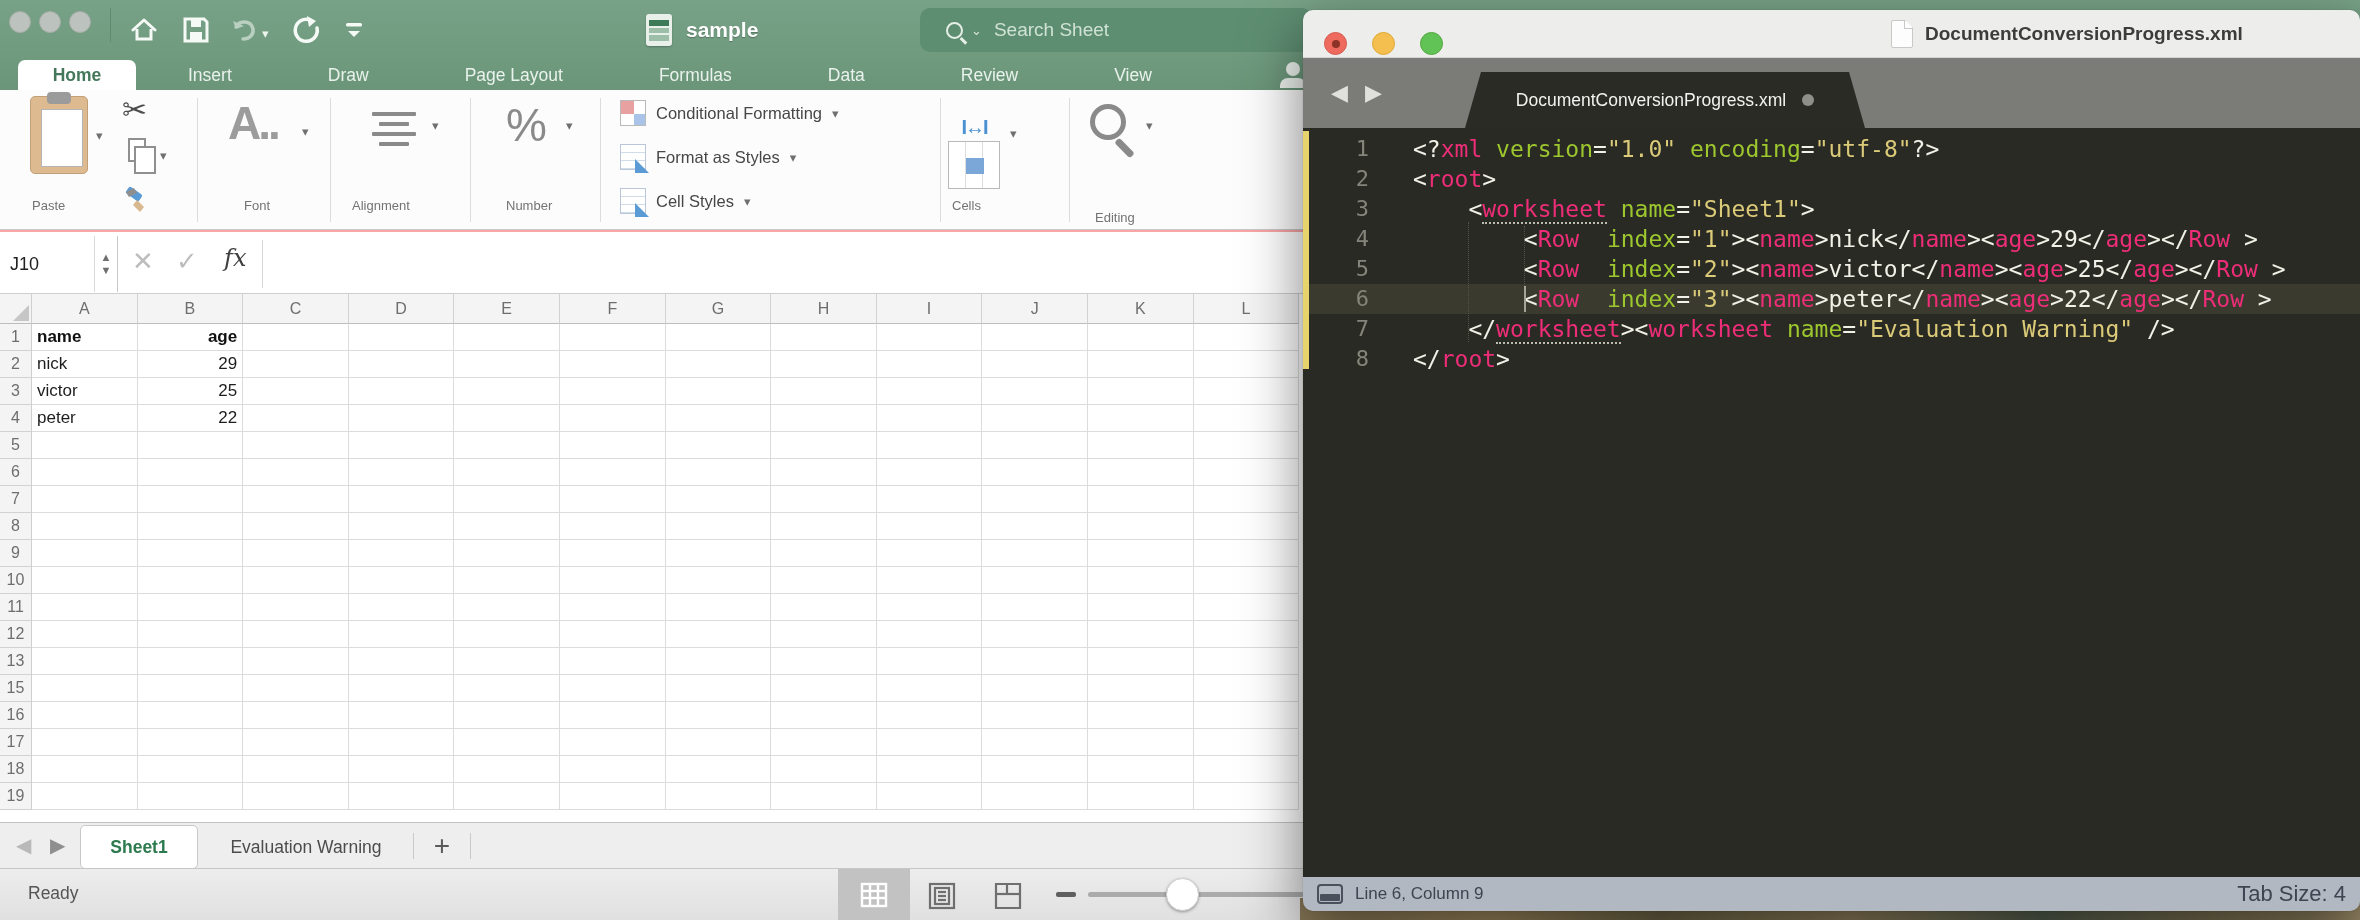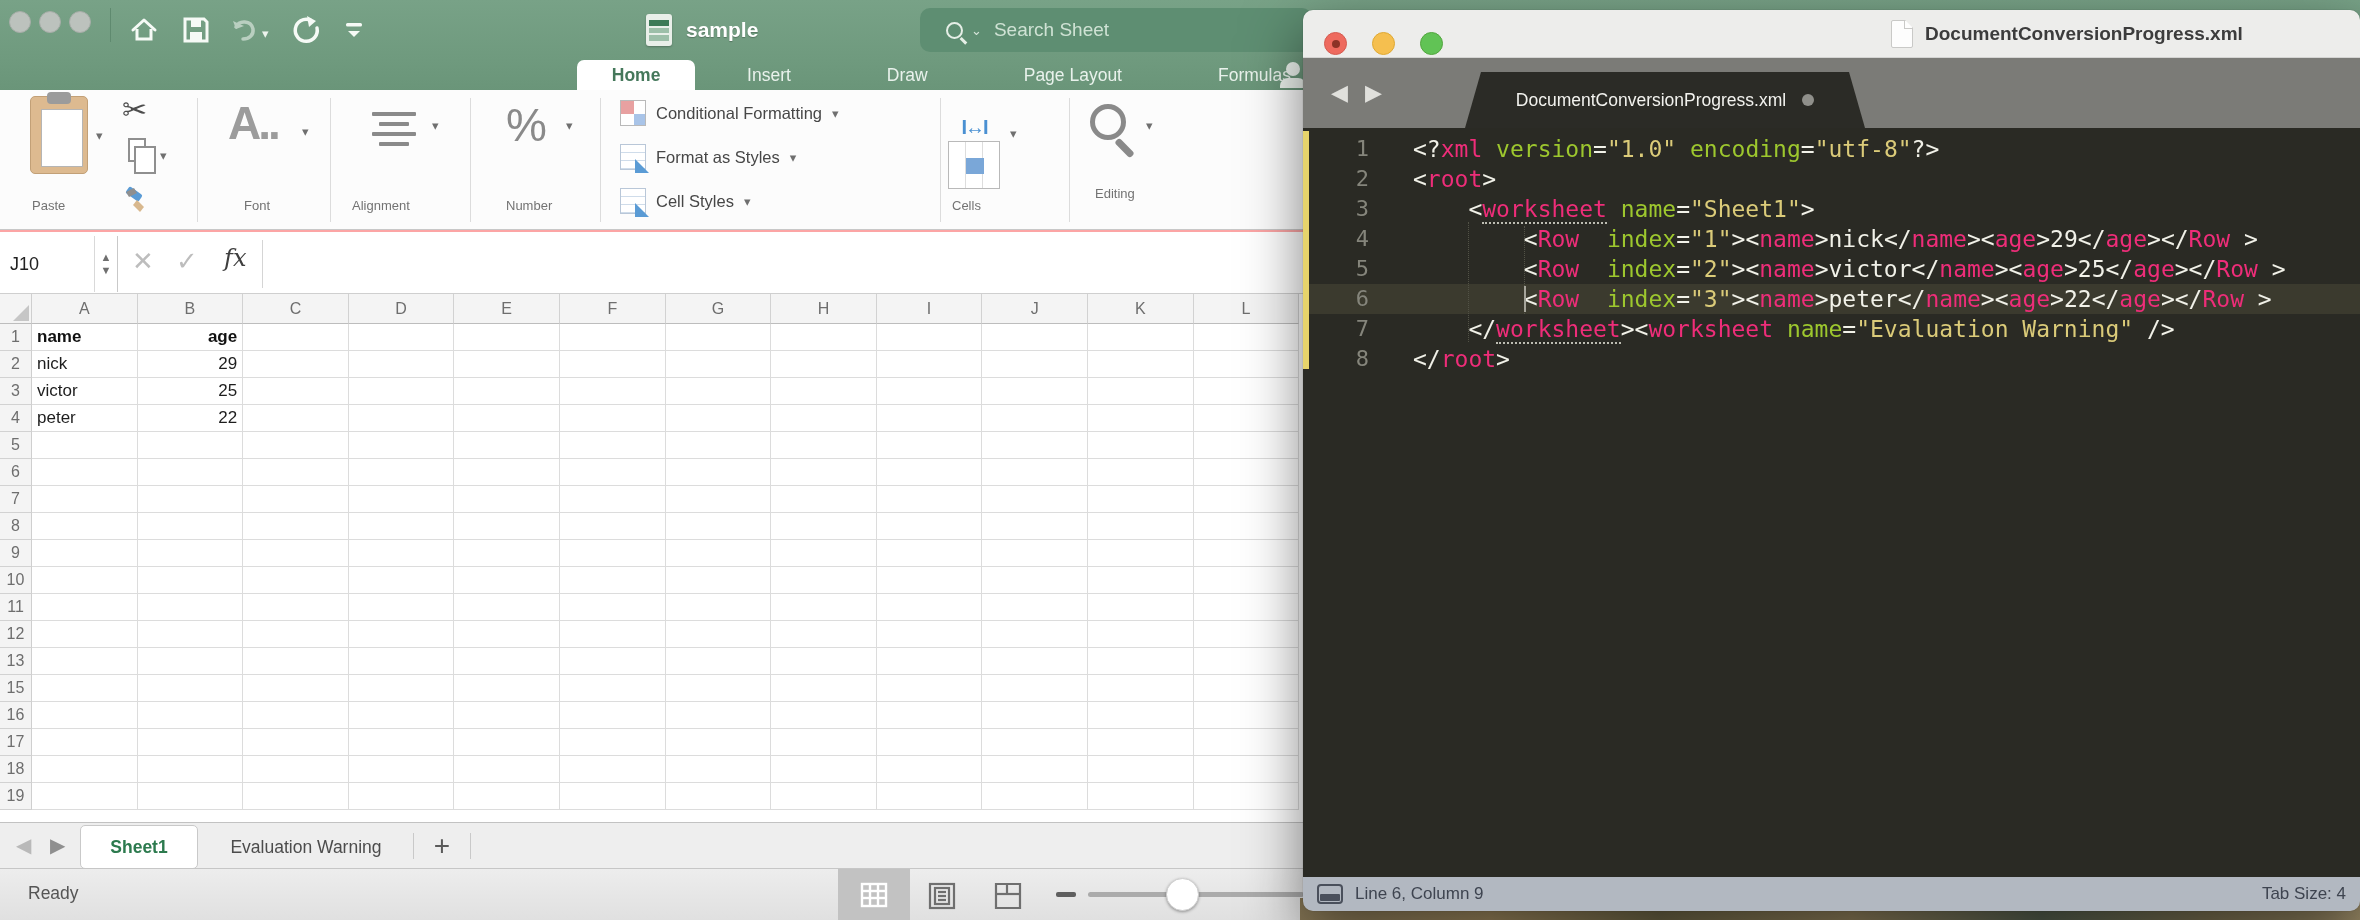--- a/index.html
+++ b/index.html
@@ -22,21 +22,21 @@
     background:linear-gradient(#3d7a57 0 28%, #e9efe9 28% 36%, #9dbfa9 36% 64%, #e9efe9 64% 72%, #9dbfa9 72%); }
   .xl-title { font-size:21px; font-weight:bold; color:#ffffff; text-shadow:0 1px 1px rgba(0,0,0,.25); }
   .xl-search { position:absolute; left:920px; top:8px; width:392px; height:44px; border-radius:10px;
     background:#5e8e72; display:flex; align-items:center; padding-left:26px; gap:8px; }
   .xl-search .mag { width:17px; height:17px; border:2.5px solid #e6efe7; border-radius:50%; position:relative; }
   .xl-search .mag::after { content:""; position:absolute; width:2.5px; height:8px; background:#e6efe7; left:14px; top:13px; transform:rotate(-45deg); }
   .xl-search .sc { color:#d7e5da; font-size:13px; margin-right:4px; }
   .xl-search .ph { color:#cfe2d4; font-size:19px; }
 
   .xl-tabs { position:absolute; left:0; top:60px; width:2360px; height:30px;
-    background:linear-gradient(#6f9a7e,#6a9579); display:flex; align-items:flex-end;justify-content:center; }
+    background:linear-gradient(#6f9a7e,#6a9579); display:flex; align-items:flex-end; }
   .xl-tab { color:#e9f2ec; font-size:17.5px; height:30px; display:flex; align-items:center; justify-content:center; padding:0 6px; margin-right:84px; }
   .xl-tab.active { background:#fff; color:#45785b; font-weight:bold; border-radius:7px 7px 0 0; width:118px; margin-left:18px; margin-right:46px; }
   .person-icon { position:absolute; left:1276px; top:62px; width:34px; height:26px; overflow:hidden; }
   .person-icon i { display:block; width:14px; height:14px; background:#eef4ef; border-radius:50%; margin:0 auto; }
   .person-icon b { display:block; width:26px; height:14px; background:#eef4ef; border-radius:8px 8px 0 0; margin:2px auto 0; }
 
   .xl-ribbon { position:absolute; left:0; top:90px; width:2360px; height:140px; background:#fcfcfc; border-bottom:1px solid #c8c8c8; }
   .rib-sep { position:absolute; top:8px; height:124px; width:1px; background:#dcdcdc; }
   .rib-label { position:absolute; font-size:13px; color:#737373; }
   .dd { color:#6f6f6f; font-size:13px; }
@@ -145,21 +145,21 @@
   .gutter { position:absolute; left:0; top:0; width:66px; text-align:right; color:#85857b; font-size:22px; }
   .tk-p { color:#f1f1e8; } .tk-x { color:#f1f1e8; }
   .tk-t { color:#ee2d79; } .tk-a { color:#9dc72e; } .tk-v { color:#dbcb79; }
   .usq { border-bottom:2px dotted #bdbdb2; }
   .caret { display:inline-block; width:0; height:26px; border-left:2px solid #a5a49a; vertical-align:middle; margin-right:-2px; position:relative; top:-2px; }
 
   .ed-status { height:34px; background:#b2b8c1; flex:none; display:flex; align-items:center; padding:0 14px; gap:12px; }
   .ed-status-icon { width:26px; height:20px; border:2px solid #4a505c; border-radius:4px; position:relative; }
   .ed-status-icon::after { content:""; position:absolute; left:1px; right:1px; bottom:1px; height:7px; background:#4a505c; border-radius:1px; }
   .ed-status-text { font-size:17px; color:#3e4450; }
-  .ed-status-right { margin-left:auto; font-size:17px; color:#3e4450; }
+  .ed-status-right { margin-left:auto; font-size:22px; color:#3e4450; }
 
   svg { display:block; }
 </style>
 </head>
 <body>
 
 <div id="excel-window">
 
   <div class="xl-toolbar">
     <div class="tl" style="left:9px"></div>
@@ -283,21 +283,21 @@
     <div class="cells-icon">
       <div class="cells-arr">I↔I</div>
       <div class="cells-grid"></div>
     </div>
     <span class="dd" style="position:absolute;left:1010px;top:36px">▾</span>
     <div class="rib-label" style="left:952px;top:108px">Cells</div>
 
     <div class="rib-sep" style="left:1069px"></div>
     <div class="edit-mag"></div>
     <span class="dd" style="position:absolute;left:1146px;top:28px">▾</span>
-    <div class="rib-label" style="left:1095px;top:96px">Editing</div>
+    <div class="rib-label" style="left:1095px;top:120px">Editing</div>
   </div>
 
   <div class="xl-formula">
     <div class="name-box">J10</div>
     <div class="stepper">
         <span>▲</span>
         <span>▼</span>
       </div>
     <div class="fb-x">✕</div>
     <div class="fb-ck">✓</div>

